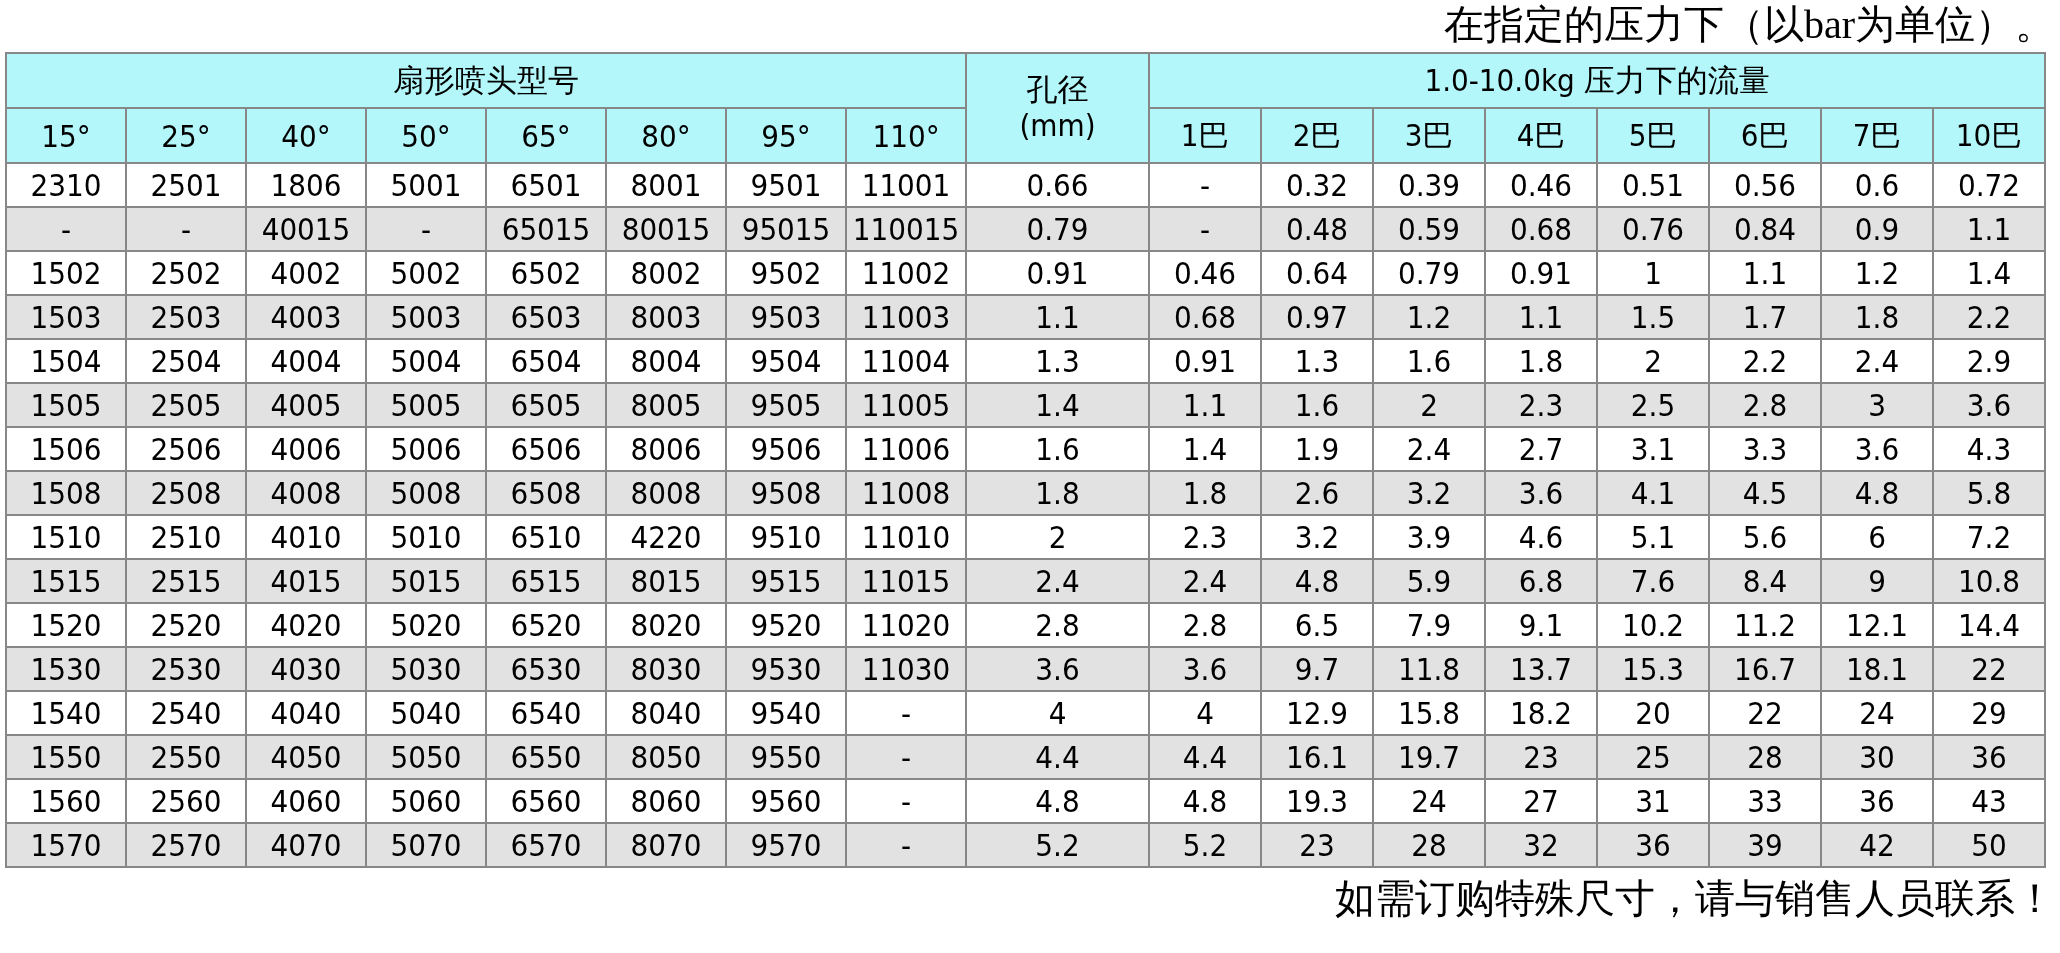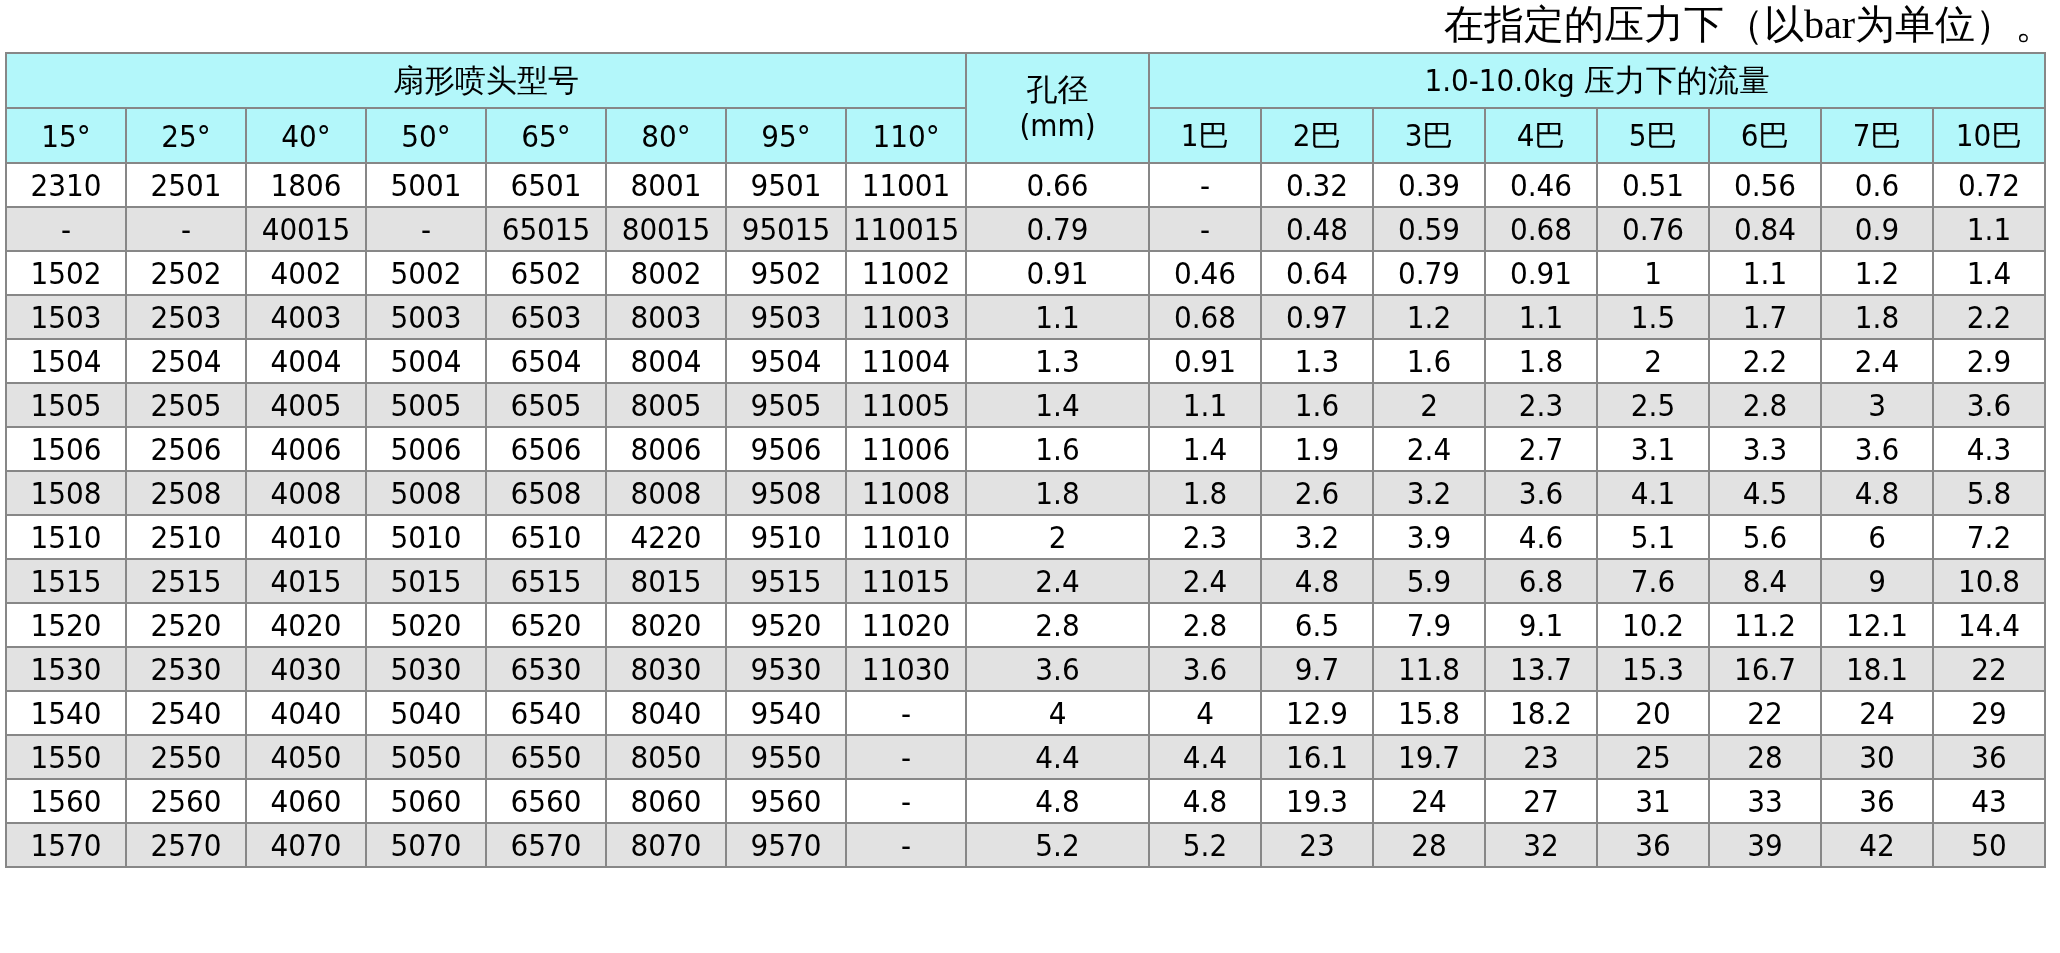--- a/index.html
+++ b/index.html
@@ -413,14 +413,15 @@
           <td>28</td>
           <td>32</td>
           <td>36</td>
           <td>39</td>
           <td>42</td>
           <td>50</td>
         </tr>
       </tbody>
   </table>
 
+  <div class="note bottom-note">如需订购特殊尺寸，请与销售人员联系！</div>
 
 </div>
 
 </body></html>

